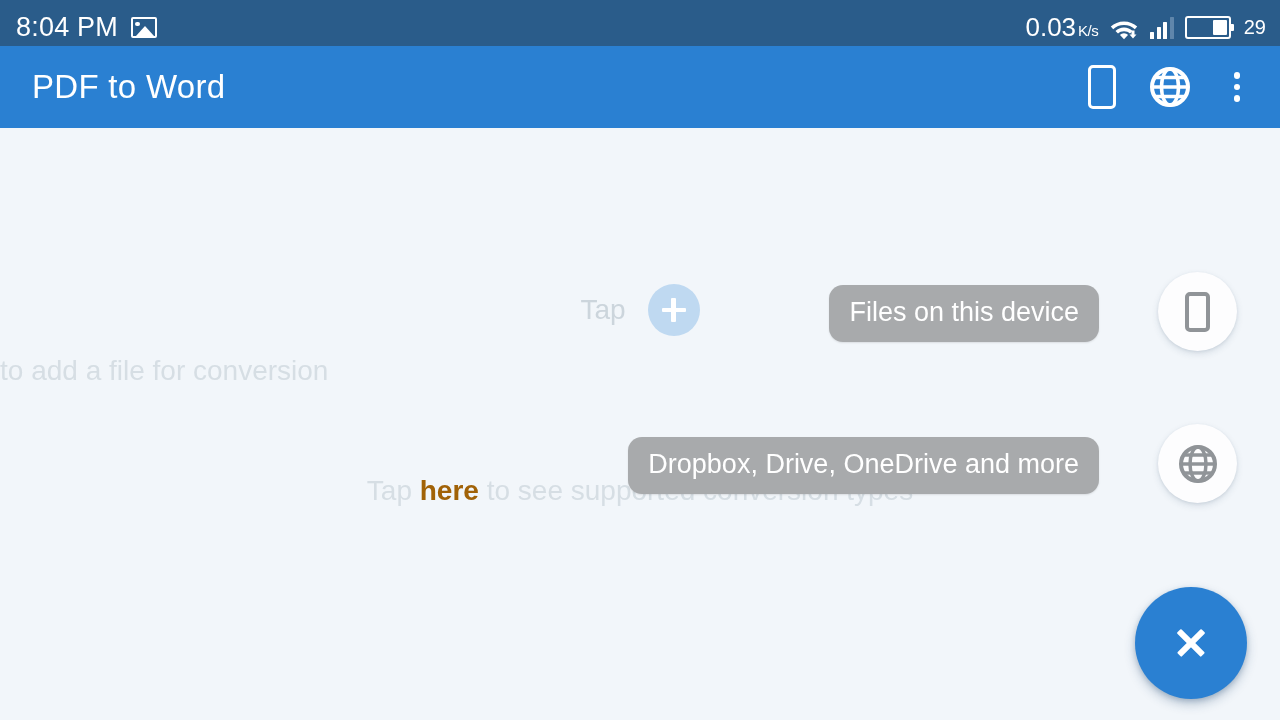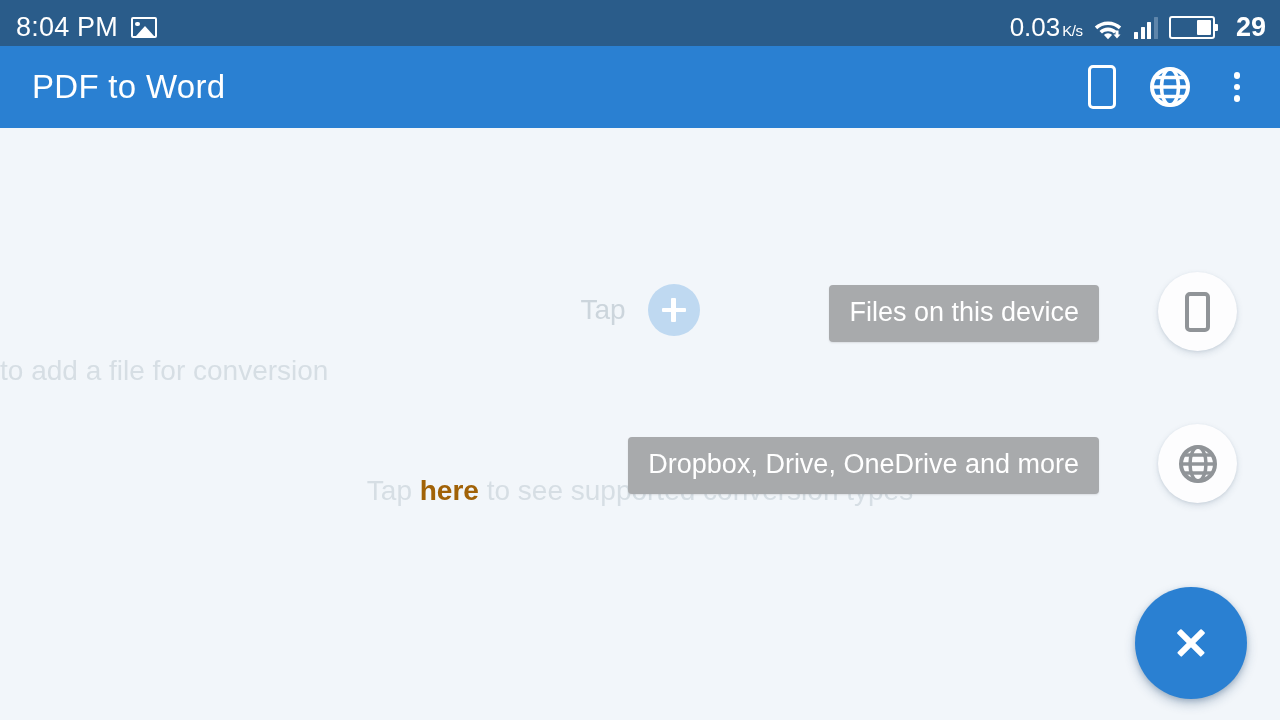--- a/index.html
+++ b/index.html
@@ -112,24 +112,23 @@
     background: #ffffff;
     border-radius: 0 1px 1px 0;
   }
   .battery-fill {
     height: 100%;
     width: 36%;
     background: #ffffff;
     border-radius: 1px;
   }
   .battery-level {
-    font-size: 27px;
-    color: #ffffff;
-    margin-left: 10px;
-    font-weight: bold;
+    font-size: 20px;
+    color: #ffffff;
+    margin-left: 2px;
   }
 
   
   .app-bar {
     position: absolute;
     top: 46px; left: 0;
     width: 1280px;
     height: 82px;
     background: #2a80d2;
     display: flex;
@@ -229,21 +228,21 @@
     font-size: 28px;
     color: #d6dee4;
   }
   .hint-line-3 b { font-weight: 700; color: #a16207; }
 
   
   .sd-label {
     position: absolute;
     background: #a8aaac;
     color: #ffffff;
-    border-radius: 4px;
+    border-radius: 14px;
     font-size: 27px;
     padding: 14px 20px 16px 20px;
     white-space: nowrap;
     line-height: 1;
     box-shadow: 0 1px 2px rgba(0,0,0,0.10);
   }
   .sd-label-device { top: 140px; right: 181px; }
   .sd-label-cloud  { top: 292px; right: 181px; }
 
   

